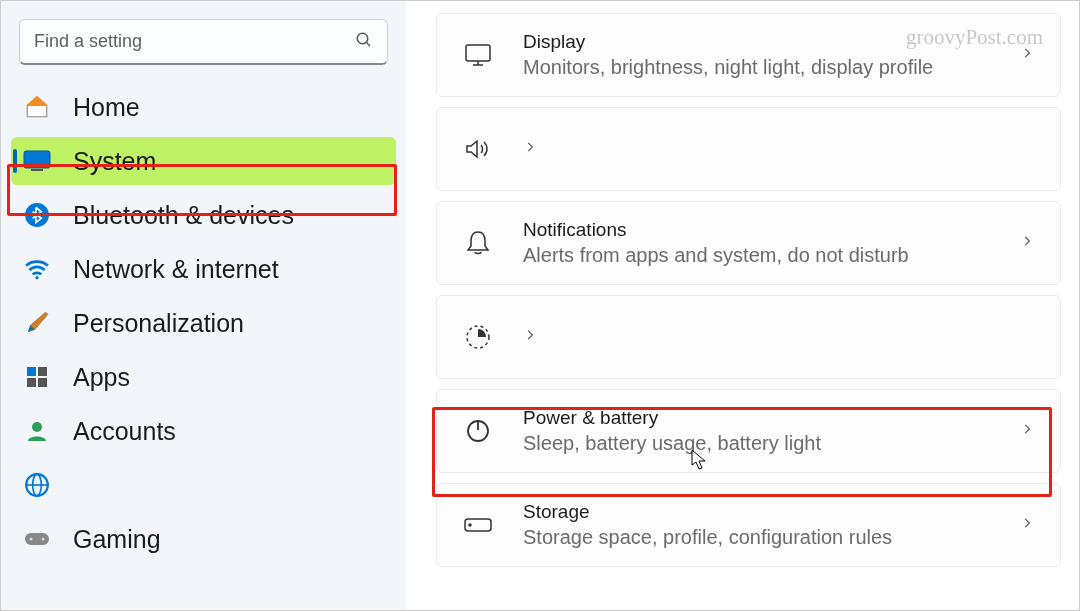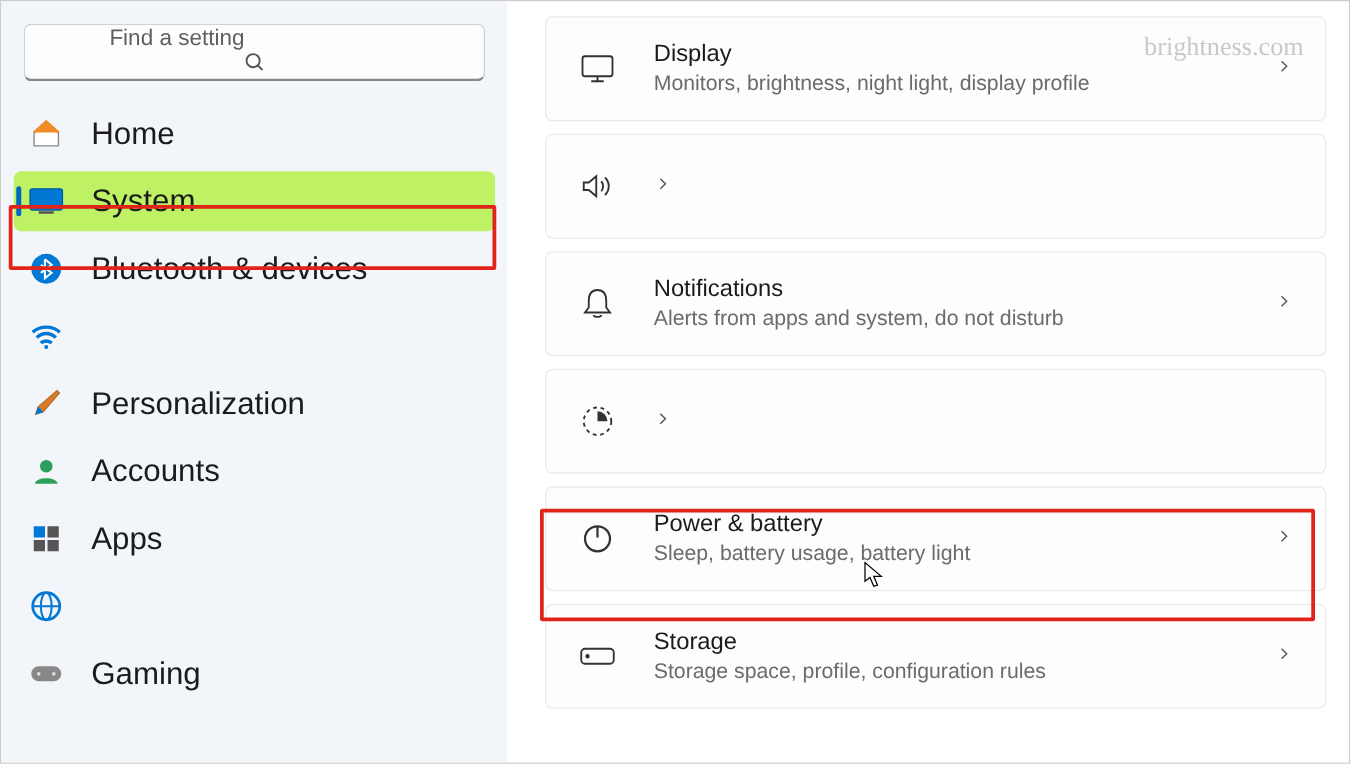--- a/index.html
+++ b/index.html
@@ -20,21 +20,20 @@
   .search-box {
     width: 100%;
     height: 46px;
     background: #fcfdff;
     border: 1px solid #d0d0d0;
     border-bottom: 2px solid #888;
     border-radius: 6px;
     display: flex;
     align-items: center;
     padding: 0 14px;
-    flex-direction: column;
   }
   .search-box input {
     flex: 1;
     border: none;
     outline: none;
     background: transparent;
     font-size: 18px;
     color: #333;
   }
   .search-box input::placeholder { color: #5f5f5f; }
@@ -119,21 +118,21 @@
     height: 30px;
     display: flex;
     align-items: center;
     justify-content: center;
     margin-right: 30px;
     flex-shrink: 0;
   }
   .card-icon svg { stroke: #333; fill: none; }
   .card-body { flex: 1; }
   .card-title { font-size: 19px; color: #1b1b1b; line-height: 1.3; }
-  .card-sub { font-size: 17px; color: #6b6b6b; line-height: 1.3; }
+  .card-sub { font-size: 20px; color: #6b6b6b; line-height: 1.3; }
   .card-chevron svg { width: 14px; height: 14px; stroke: #555; }
   
   .cursor {
     position: absolute;
     width: 18px;
     height: 22px;
     z-index: 20;
     pointer-events: none;
   }
 </style>
@@ -186,56 +185,57 @@
 
     <div class="nav-item">
       <span class="nav-icon">
         <svg width="26" height="26" viewBox="0 0 24 24">
             <path d="M2 9 C7 4 17 4 22 9" stroke="#0078d4" stroke-width="2.5" fill="none"></path>
             <path d="M5 13 C9 9 15 9 19 13" stroke="#0078d4" stroke-width="2.5" fill="none"></path>
             <path d="M8 17 C10 15 14 15 16 17" stroke="#0078d4" stroke-width="2.5" fill="none"></path>
             <circle cx="12" cy="20" r="1.5" fill="#0078d4"></circle>
           </svg>
       </span>
+      <span class="nav-label">Network &amp; internet</span>
     </div>
 
     <div class="nav-item">
       <span class="nav-icon">
         <svg width="26" height="26" viewBox="0 0 24 24">
             <path d="M4 20 L6 14 L20 2 L22 4 L10 18 Z" fill="#d47c2a" stroke="#8a4a0a" stroke-width="0.5"></path>
             <path d="M4 20 L6 14 L10 18 Z" fill="#0078d4"></path>
           </svg>
       </span>
       <span class="nav-label">Personalization</span>
-    </div>
-
-    <div class="nav-item">
-      <span class="nav-icon">
-        <svg width="24" height="24" viewBox="0 0 24 24">
-            <circle cx="12" cy="8" r="5" fill="#2ca05a"></circle>
-            <path d="M3 22 C3 16 21 16 21 22 Z" fill="#2ca05a"></path>
-          </svg>
-      </span>
-      <span class="nav-label">Accounts</span>
     </div>
 
     <div class="nav-item">
       <span class="nav-icon">
         <svg width="24" height="24" viewBox="0 0 24 24">
             <rect x="2" y="2" width="9" height="9" fill="#0078d4"></rect>
             <rect x="13" y="2" width="9" height="9" fill="#555"></rect>
             <rect x="2" y="13" width="9" height="9" fill="#555"></rect>
             <rect x="13" y="13" width="9" height="9" fill="#555"></rect>
           </svg>
       </span>
       <span class="nav-label">Apps</span>
     </div>
 
     <div class="nav-item">
       <span class="nav-icon">
+        <svg width="24" height="24" viewBox="0 0 24 24">
+            <circle cx="12" cy="8" r="5" fill="#2ca05a"></circle>
+            <path d="M3 22 C3 16 21 16 21 22 Z" fill="#2ca05a"></path>
+          </svg>
+      </span>
+      <span class="nav-label">Accounts</span>
+    </div>
+
+    <div class="nav-item">
+      <span class="nav-icon">
         <svg width="26" height="26" viewBox="0 0 24 24">
             <circle cx="12" cy="12" r="10" fill="none" stroke="#0078d4" stroke-width="2"></circle>
             <ellipse cx="12" cy="12" rx="4" ry="10" fill="none" stroke="#0078d4" stroke-width="1.5"></ellipse>
             <line x1="2" y1="12" x2="22" y2="12" stroke="#0078d4" stroke-width="1.5"></line>
           </svg>
       </span>
     </div>
 
     <div class="nav-item">
       <span class="nav-icon">
@@ -247,21 +247,21 @@
       </span>
       <span class="nav-label">Gaming</span>
     </div>
 
   </div>
 </div>
 
 <div class="highlight-red" style="left:7px; top:164px; width:390px; height:52px;"></div>
 
 <div class="main">
-  <div class="watermark">brightness.com</div>
+  <div class="watermark">groovyPost.com</div>
 
   <div class="card">
     <span class="card-icon">
       <svg width="28" height="24" viewBox="0 0 28 24" stroke-width="1.5">
           <rect x="2" y="2" width="24" height="16" rx="2"></rect>
           <line x1="9" y1="22" x2="19" y2="22"></line>
           <line x1="14" y1="18" x2="14" y2="22"></line>
         </svg>
     </span>
     <div class="card-body">

